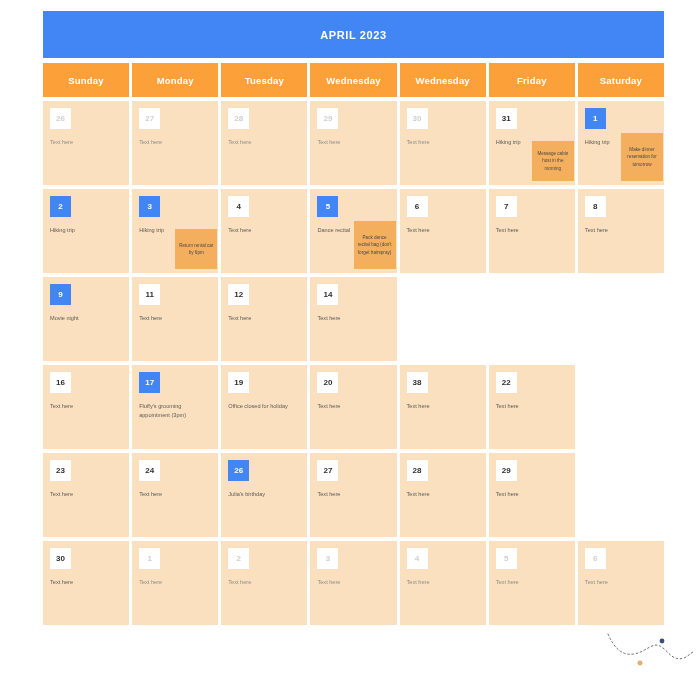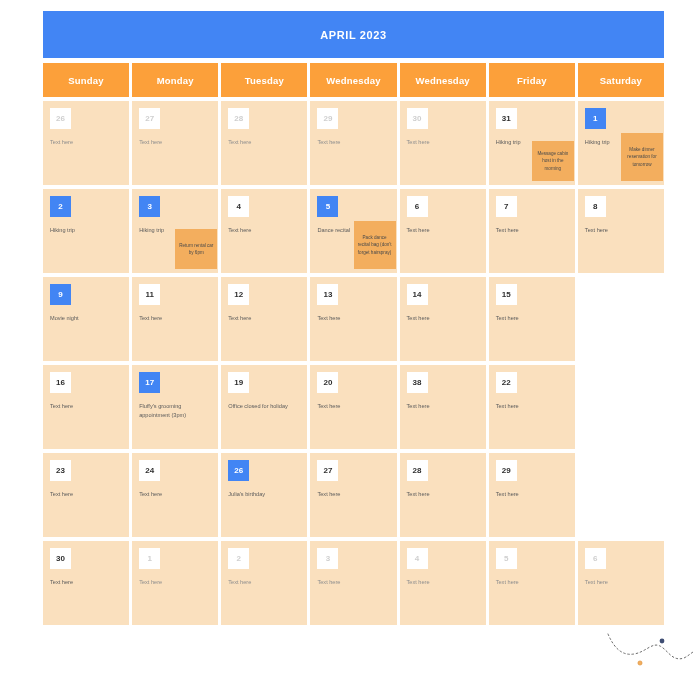--- a/index.html
+++ b/index.html
@@ -222,29 +222,21 @@
         </div>
         <div class="day-cell">
           <div class="day-badge">11</div>
           <div class="day-event">Text here</div>
         </div>
         <div class="day-cell">
           <div class="day-badge">12</div>
           <div class="day-event">Text here</div>
         </div>
         <div class="day-cell">
-          <div class="day-badge">13</div>
-          <div class="day-event">Text here</div>
-        </div>
-        <div class="day-cell">
           <div class="day-badge">14</div>
-          <div class="day-event">Text here</div>
-        </div>
-        <div class="day-cell">
-          <div class="day-badge">15</div>
           <div class="day-event">Text here</div>
         </div>
       </div>
       <div class="grid-row week-row">
         <div class="day-cell">
           <div class="day-badge">16</div>
           <div class="day-event">Text here</div>
         </div>
         <div class="day-cell">
           <div class="day-badge highlight">17</div>

